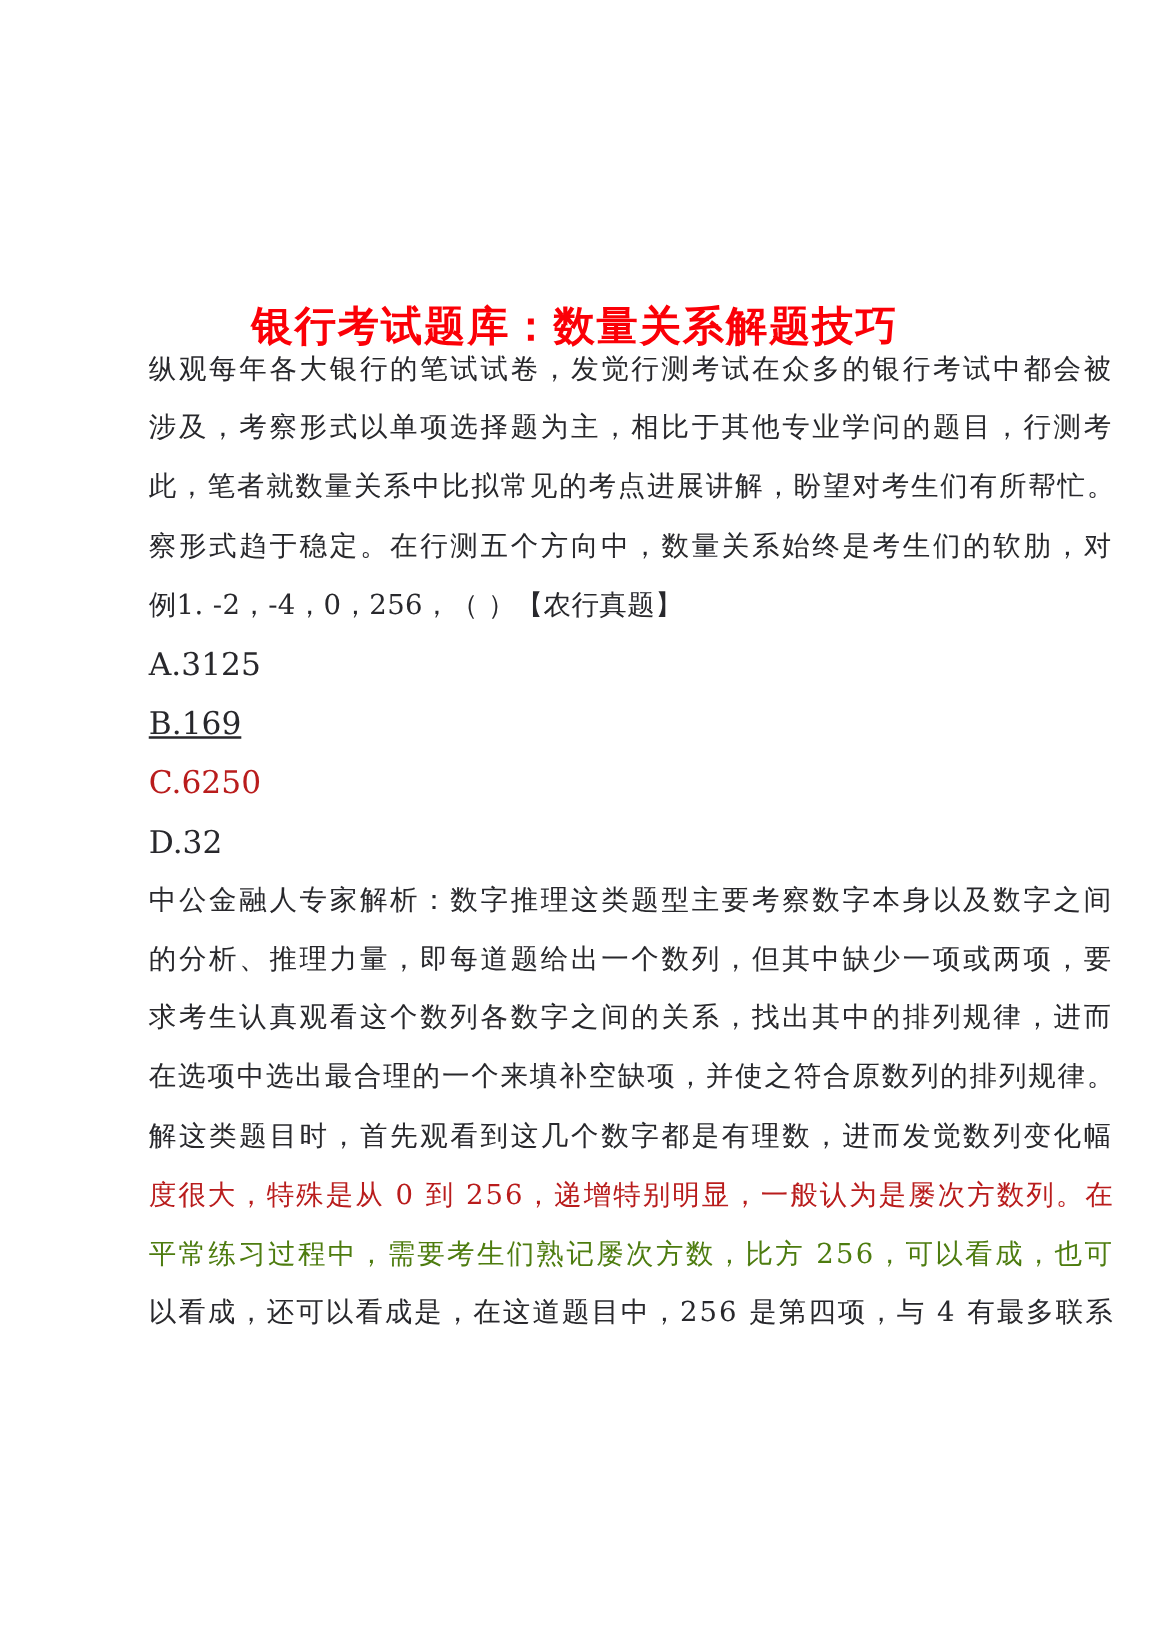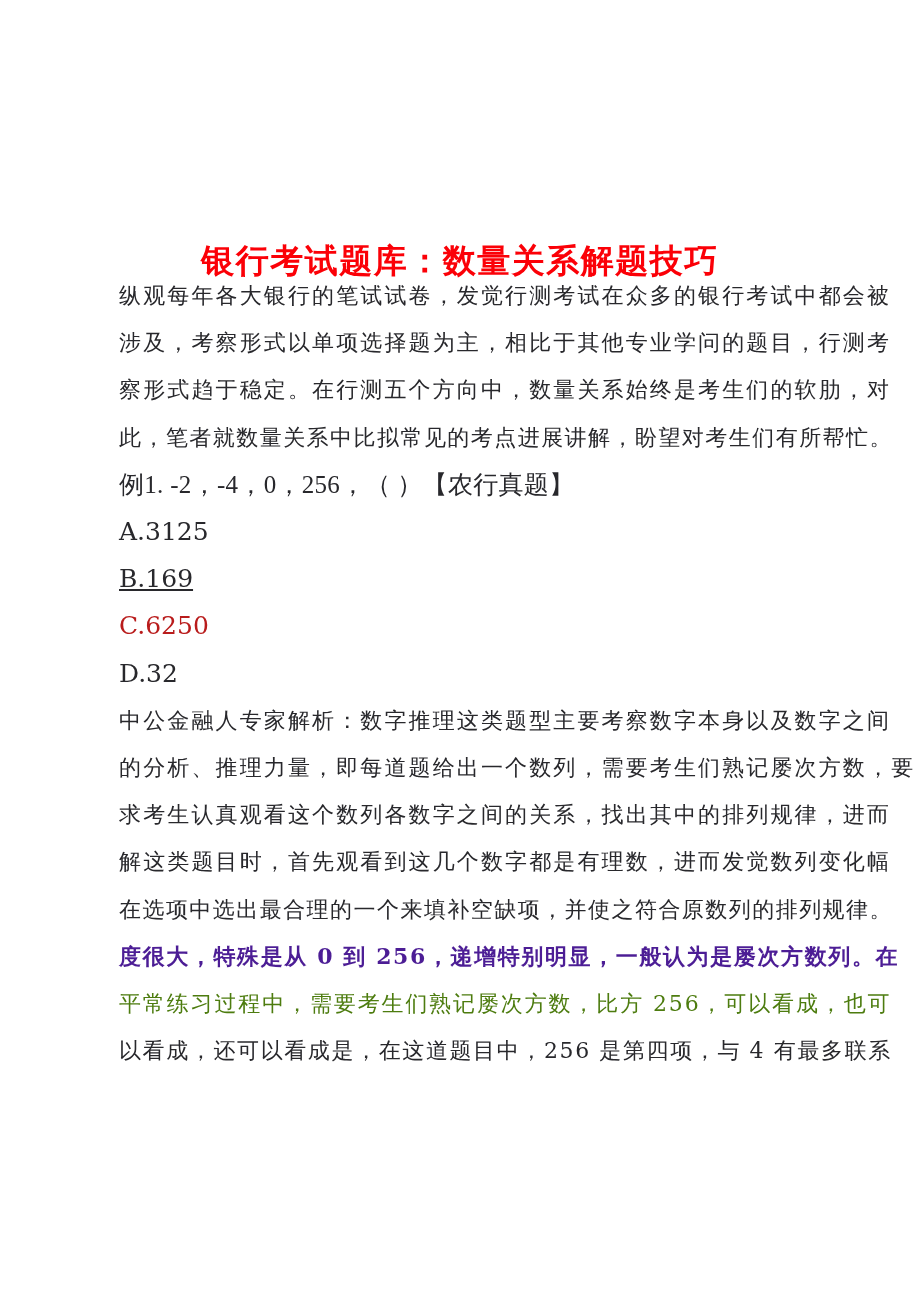--- a/index.html
+++ b/index.html
@@ -74,58 +74,57 @@
     white-space: nowrap;
     color: #28282c;
     font-size: 25px;
     line-height: 47.2px;
   }
 
   .q-line {
     display: block;
     white-space: nowrap;
     color: #28282c;
-    font-size: 25px;
+    font-size: 22px;
     line-height: 47.2px;
     letter-spacing: 0.3px;
-    font-family: Liberation Serif, serif;
   }
 </style>
 </head>
 <body style="background: rgb(255, 255, 255);">
 
 <div class="page" style="background: rgb(255, 255, 255);">
 
   <h1 class="doc-title" style="color: rgb(251, 0, 7); margin-top: 43px;">银行考试题库：数量关系解题技巧</h1>
 
   <div class="body-block">
 
     <div class="para">
       <span class="line" style="color: rgb(40, 40, 44); letter-spacing: 2.129px; margin-right: -2.129px;">纵观每年各大银行的笔试试卷，发觉行测考试在众多的银行考试中都会被</span>
       <span class="line" style="color: rgb(40, 40, 44); letter-spacing: 2.129px; margin-right: -2.129px;">涉及，考察形式以单项选择题为主，相比于其他专业学问的题目，行测考</span>
+      <span class="line" style="color: rgb(40, 40, 44); letter-spacing: 1.453px; margin-right: -1.453px;">此，笔者就数量关系中比拟常见的考点进展讲解，盼望对考生们有所帮忙。</span>
       <span class="line" style="color: rgb(40, 40, 44); letter-spacing: 2.129px; margin-right: -2.129px;">察形式趋于稳定。在行测五个方向中，数量关系始终是考生们的软肋，对</span>
-      <span class="line" style="color: rgb(40, 40, 44); letter-spacing: 1.453px; margin-right: -1.453px;">此，笔者就数量关系中比拟常见的考点进展讲解，盼望对考生们有所帮忙。</span>
     </div>
 
     <div class="para">
       <span class="q-line" style="color: rgb(40, 40, 44);">例1. -2，-4，0，256，（ ）【农行真题】</span>
     </div>
 
     <div class="para">
       <span class="opt" style="color: rgb(40, 40, 44);">A.3125</span>
       <span class="opt" style="color: rgb(40, 40, 44); text-decoration: underline;">B.169</span>
       <span class="opt" style="color: #b91c1c;">C.6250</span>
       <span class="opt" style="color: rgb(40, 40, 44);">D.32</span>
     </div>
 
     <div class="para">
       <span class="line" style="color: rgb(40, 40, 44); letter-spacing: 2.129px; margin-right: -2.129px;">中公金融人专家解析：数字推理这类题型主要考察数字本身以及数字之间</span>
-      <span class="line" style="color: rgb(40, 40, 44); letter-spacing: 2.129px; margin-right: -2.129px;">的分析、推理力量，即每道题给出一个数列，需要考生们熟记屡次方数，要</span>
+      <span class="line" style="color: rgb(40, 40, 44); letter-spacing: 2.129px; margin-right: -2.129px;">的分析、推理力量，即每道题给出一个数列，但其中缺少一项或两项，要</span>
       <span class="line" style="color: rgb(40, 40, 44); letter-spacing: 2.129px; margin-right: -2.129px;">求考生认真观看这个数列各数字之间的关系，找出其中的排列规律，进而</span>
+      <span class="line" style="color: rgb(40, 40, 44); letter-spacing: 1.453px; margin-right: -1.453px;">在选项中选出最合理的一个来填补空缺项，并使之符合原数列的排列规律。</span>
       <span class="line" style="color: rgb(40, 40, 44); letter-spacing: 2.129px; margin-right: -2.129px;">解这类题目时，首先观看到这几个数字都是有理数，进而发觉数列变化幅</span>
-      <span class="line" style="color: rgb(40, 40, 44); letter-spacing: 1.453px; margin-right: -1.453px;">在选项中选出最合理的一个来填补空缺项，并使之符合原数列的排列规律。</span>
-      <span class="line" style="color: #4c1d95; letter-spacing: 1.608px; margin-right: -1.608px; font-weight: bold;">度很大，特殊是从 0 到 256，递增特别明显，一般认为是屡次方数列。在</span>
+      <span class="line" style="color: #b91c1c; letter-spacing: 1.608px; margin-right: -1.608px;">度很大，特殊是从 0 到 256，递增特别明显，一般认为是屡次方数列。在</span>
       <span class="line" style="color: #4d7c0f; letter-spacing: 1.866px; margin-right: -1.866px;">平常练习过程中，需要考生们熟记屡次方数，比方 256，可以看成，也可</span>
       <span class="line" style="color: rgb(40, 40, 44); letter-spacing: 1.608px; margin-right: -1.608px;">以看成，还可以看成是，在这道题目中，256 是第四项，与 4 有最多联系</span>
     </div>
 
   </div>
 </div>
 
 </body></html>

